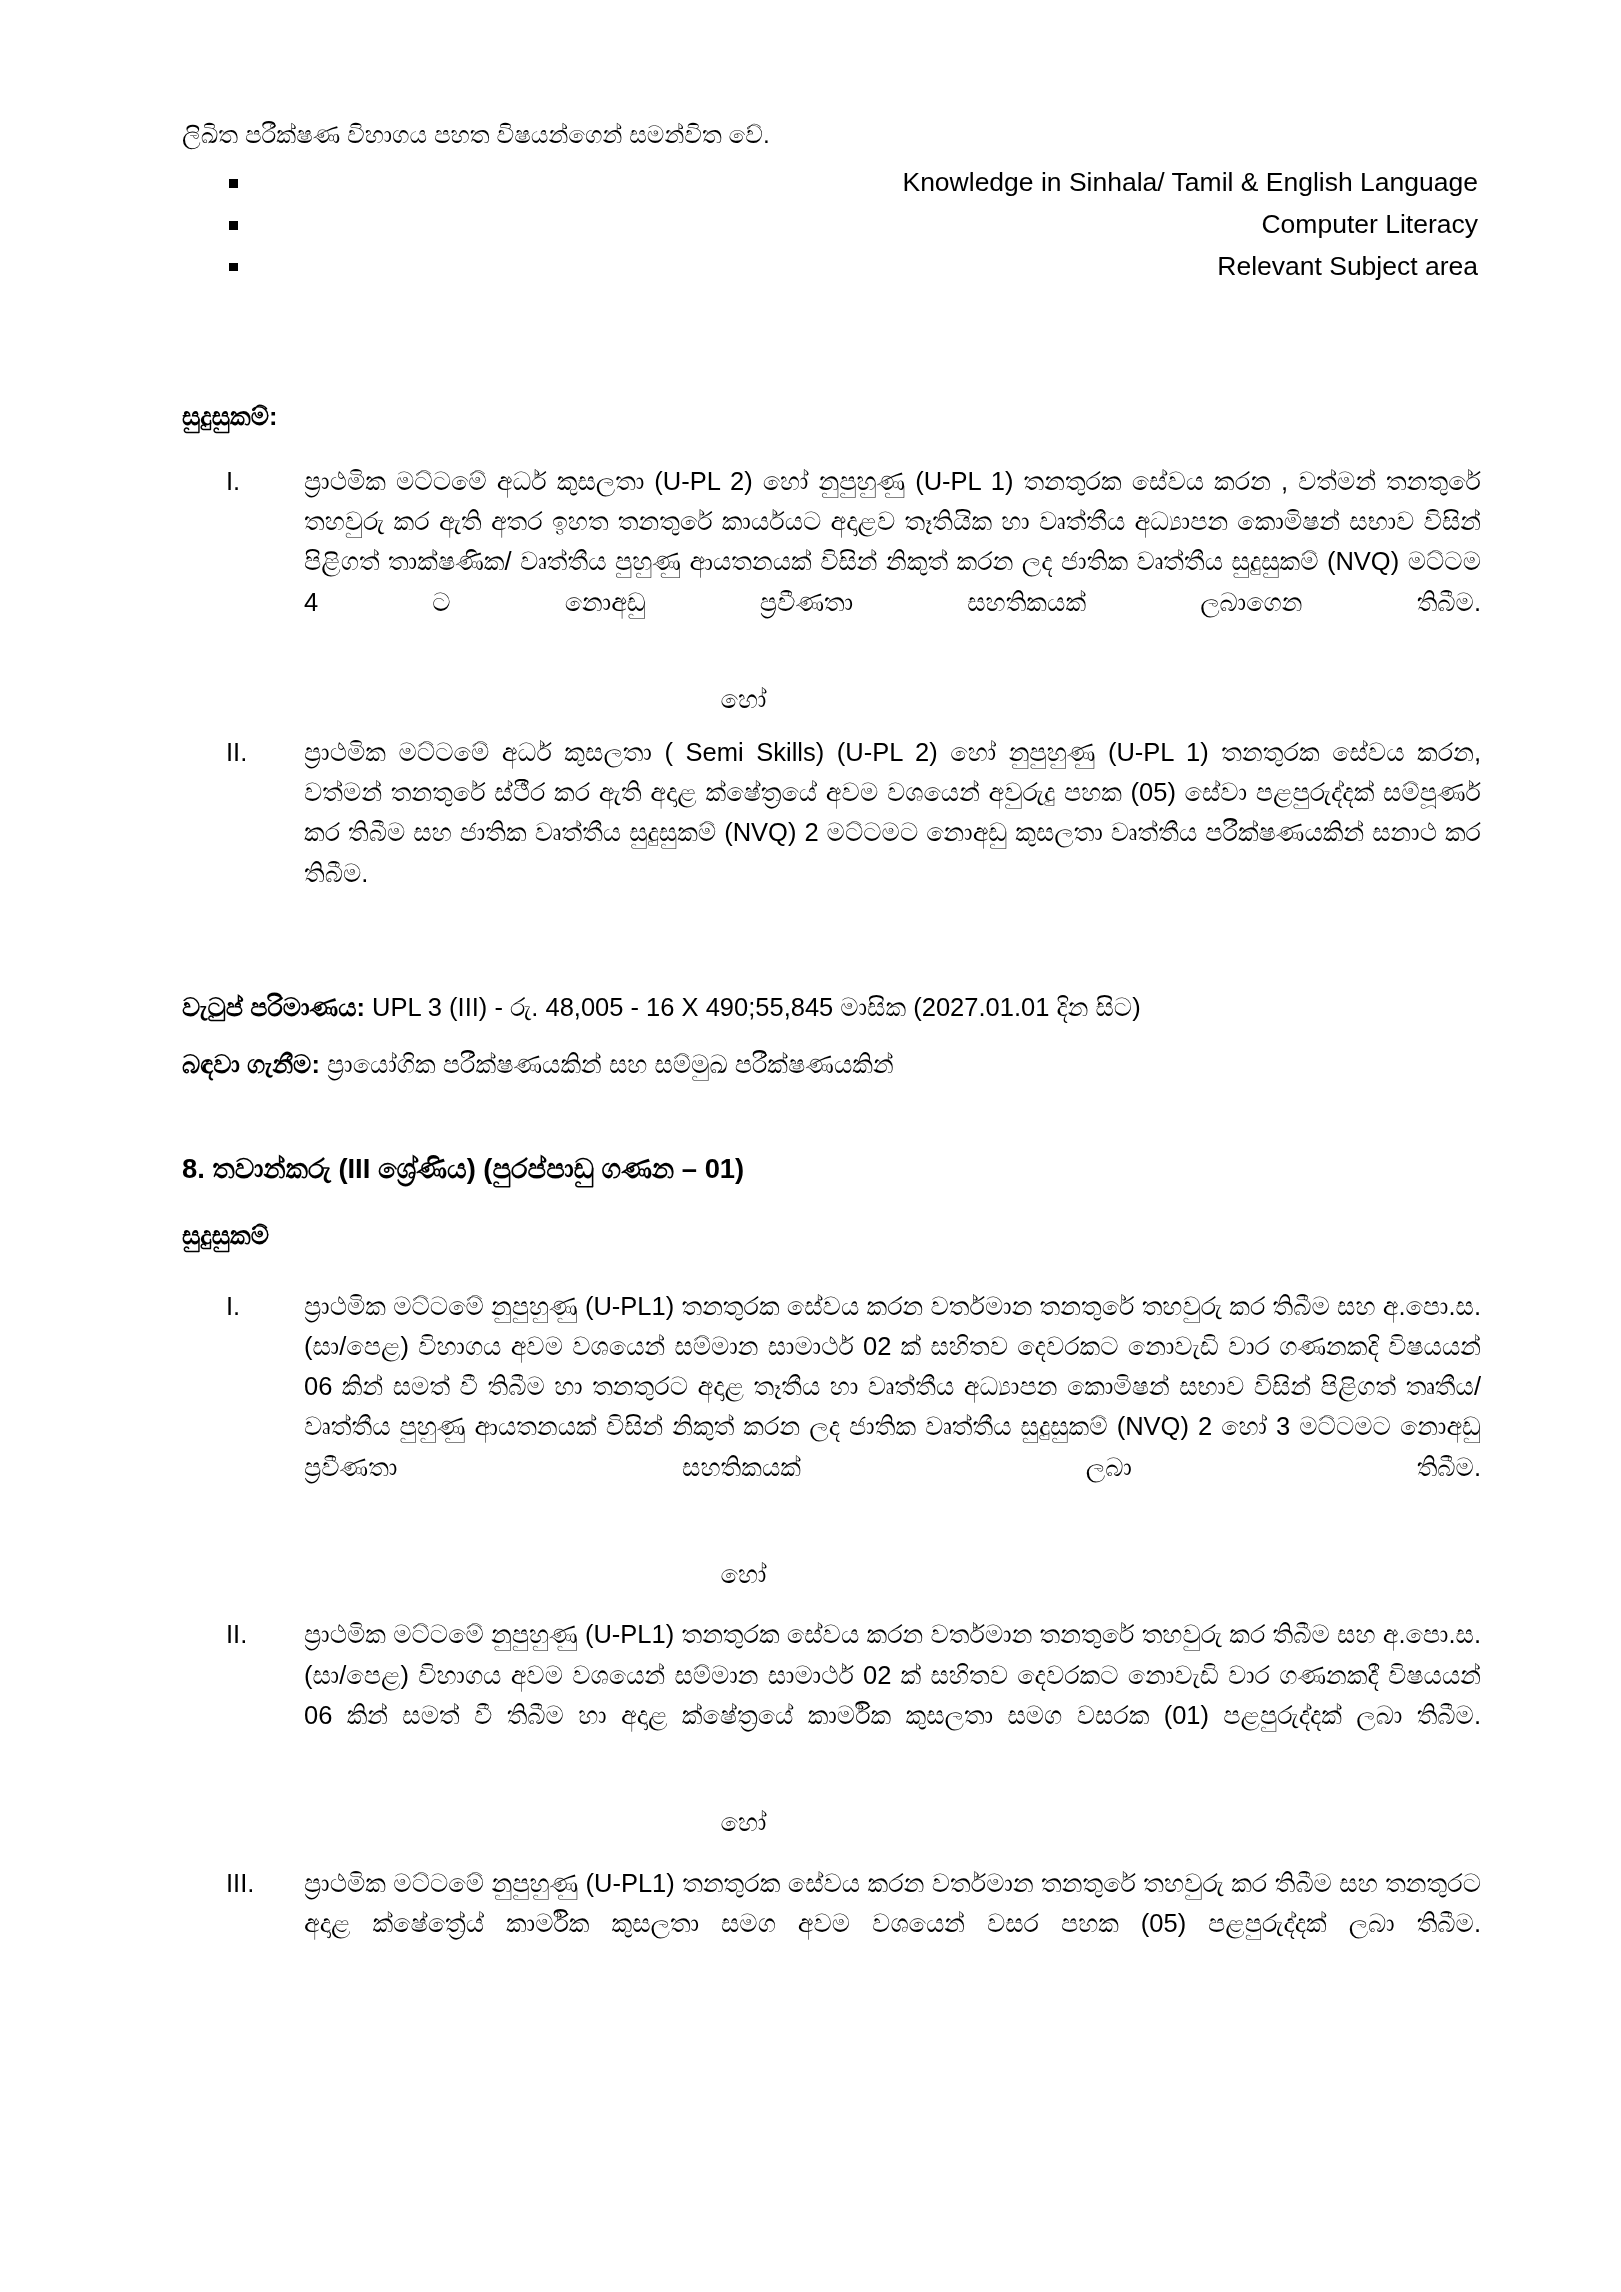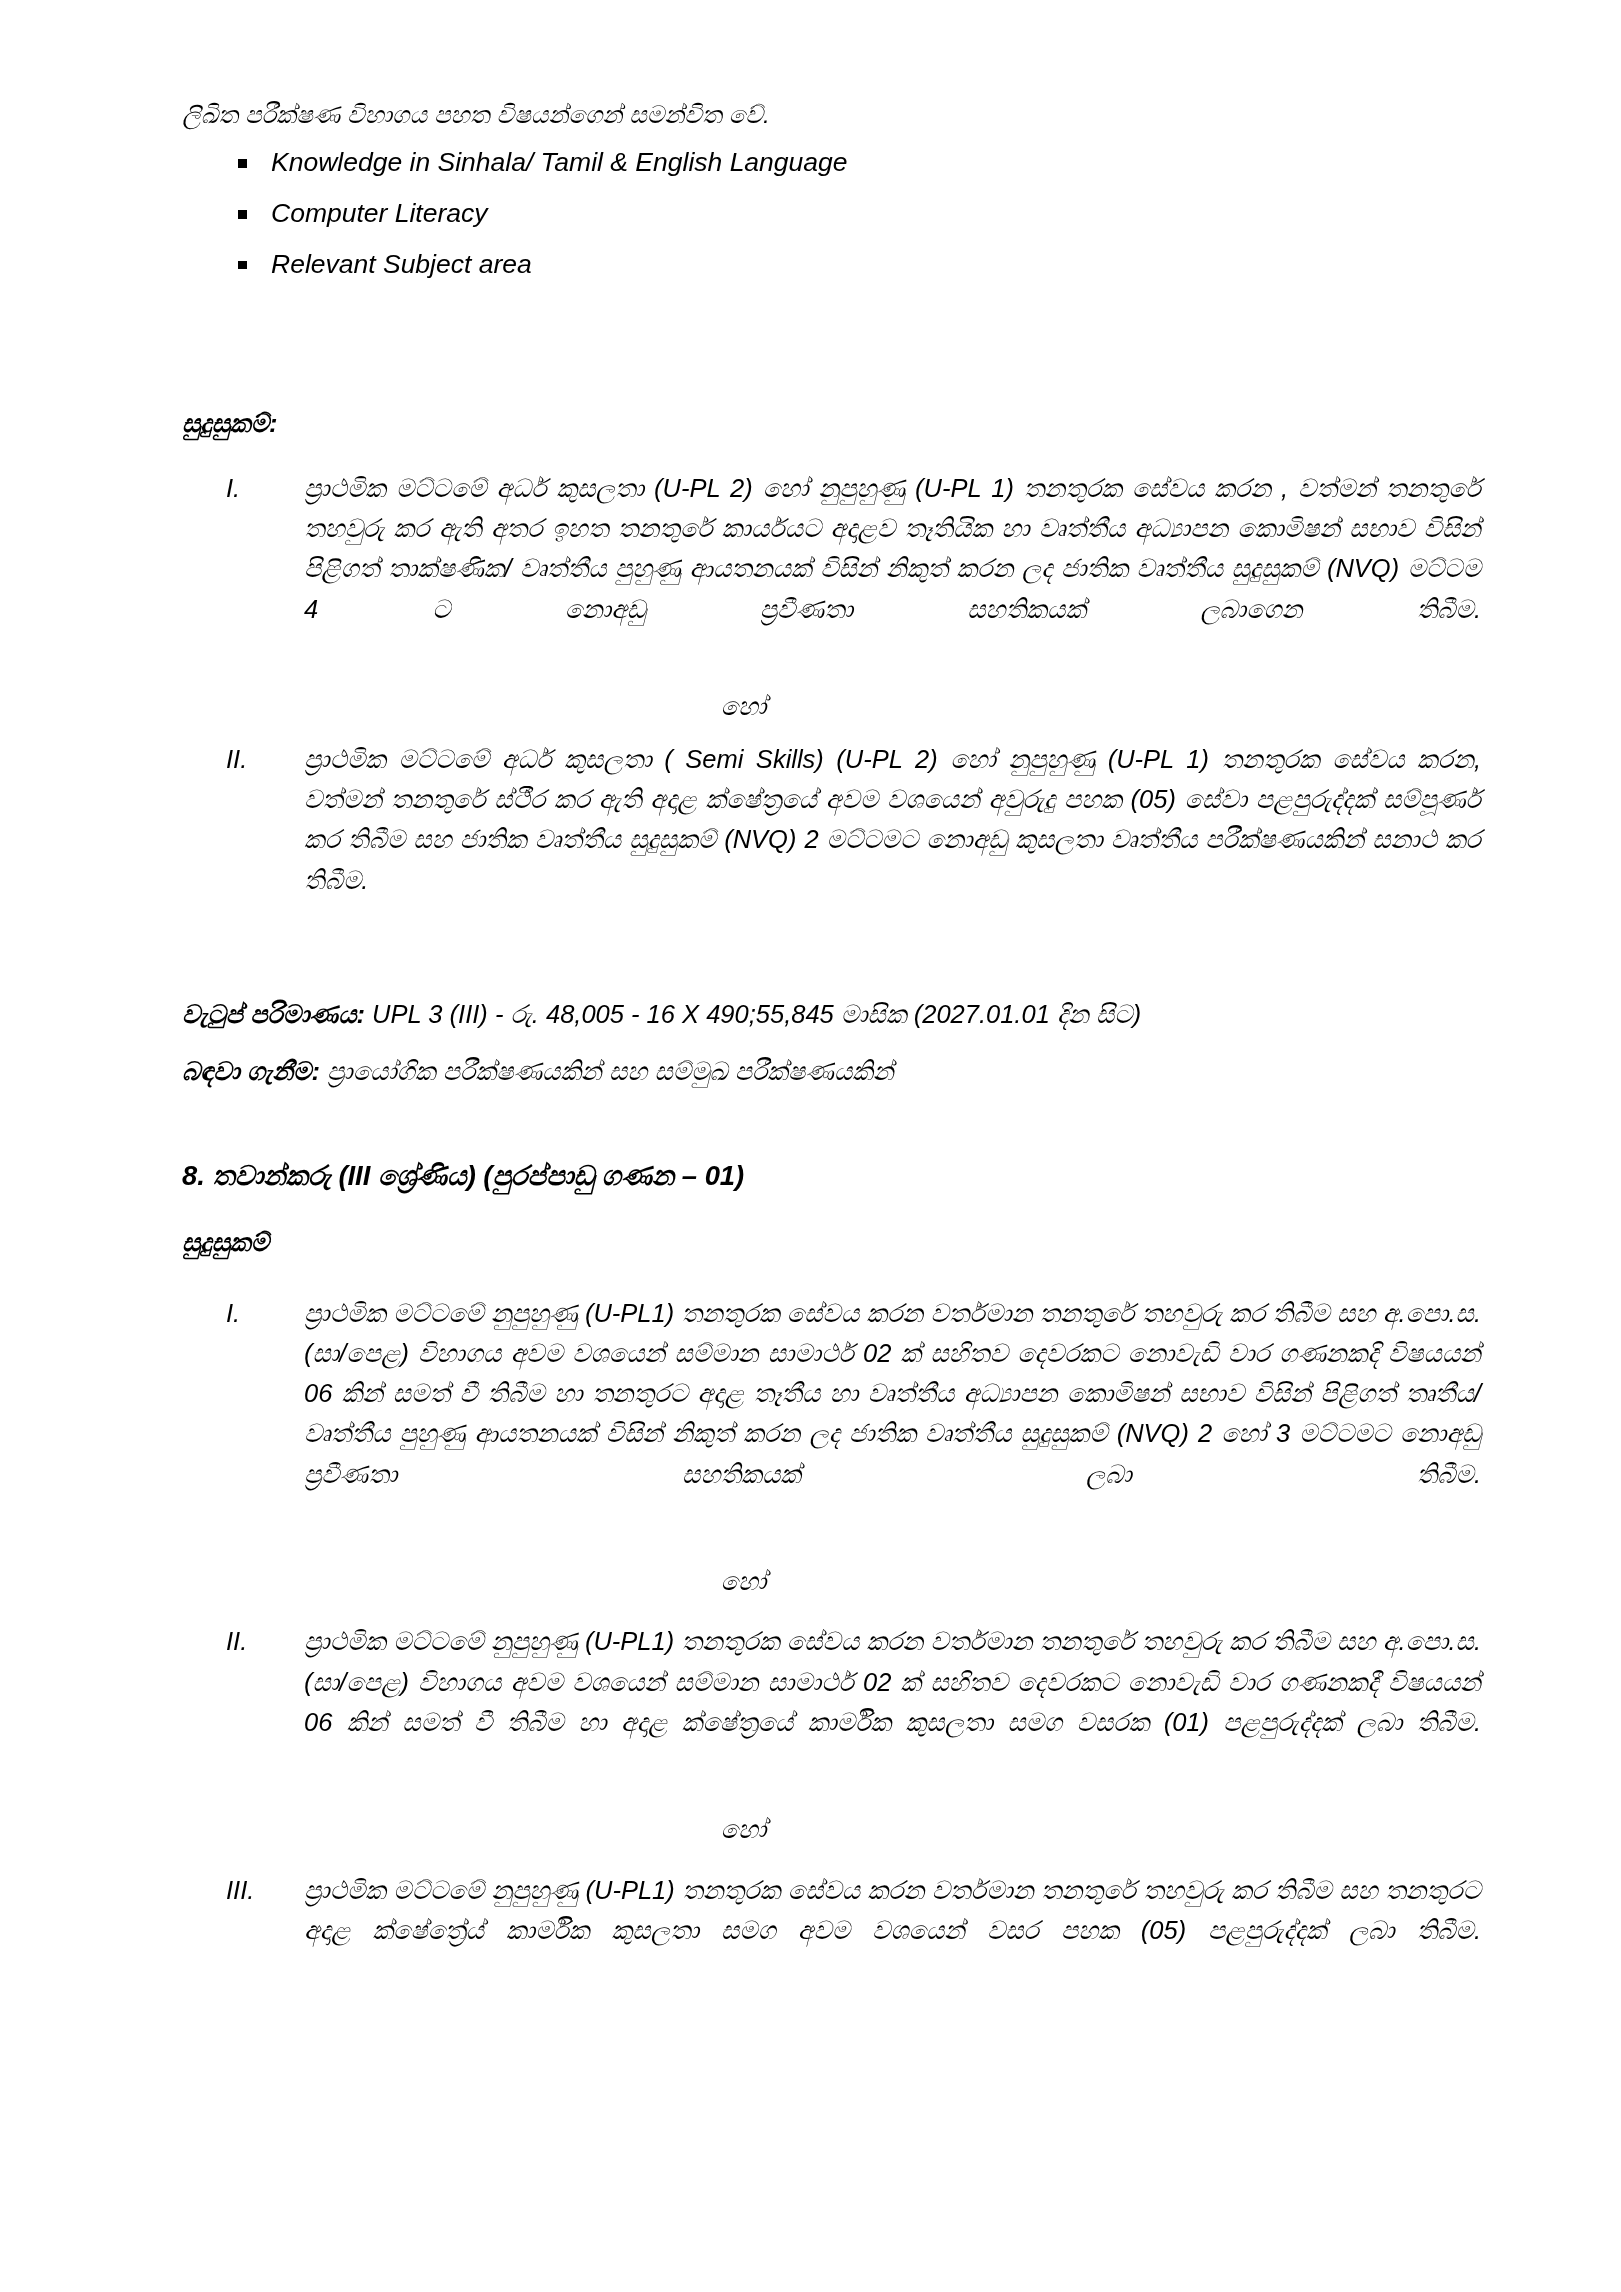--- a/index.html
+++ b/index.html
@@ -16,23 +16,22 @@
     width: 1621px;
     height: 2293px;
     background: #ffffff;
     overflow: hidden;
     box-sizing: border-box;
     padding: 0;
   }
   .content {
     position: absolute;
     left: 182px;
-    top: 100px;
+    top: 120px;
     width: 1299px;
-    font-style: italic;
   }
 
   
   .sin {
     font-family: "Liberation Sans", "DejaVu Sans", sans-serif;
     font-size: 25.5px;
     line-height: 1.0;
     color: #000;
   }
   .intro-line {
@@ -45,21 +44,22 @@
   ul.bullets {
     list-style: none;
     margin: 13.7px 0 0 0;
     padding: 0;
   }
   ul.bullets li {
     position: relative;
     padding-left: 77px;
     font-size: 26.5px;
     line-height: 1.47;
-    margin: 12px;
+    margin: 3px;
+    text-align: right;
   }
   ul.bullets li .sq {
     position: absolute;
     left: 44px;
     top: 15.7px;
     width: 8.8px;
     height: 8.8px;
     background: #000;
     display: inline-block;
   }

